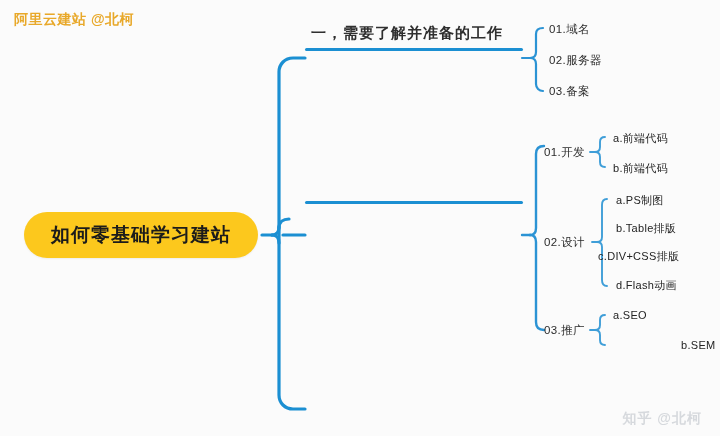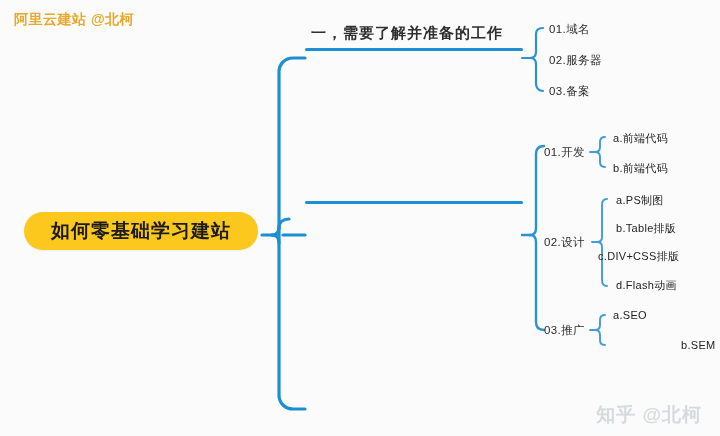--- a/index.html
+++ b/index.html
@@ -12,31 +12,31 @@
   #canvas{position:relative;width:720px;height:436px;background:#fbfbfb;}
 
   
   .wm-top{
     position:absolute;left:14px;top:11px;
     font-size:14px;font-weight:700;color:#e8a829;
     letter-spacing:.5px;white-space:nowrap;
   }
   .wm-bottom{
     position:absolute;right:18px;bottom:8px;
-    font-size:19px;font-weight:700;color:#d6d9dd;
+    font-size:14px;font-weight:700;color:#d6d9dd;
     letter-spacing:1px;white-space:nowrap;
   }
 
   
   #wires{position:absolute;left:0;top:0;width:720px;height:436px;}
 
   
   .root{
     position:absolute;left:24px;top:212px;
-    width:234px;height:38px;
+    width:234px;height:46px;
     background:#fcc81d;border-radius:23px;
     display:flex;align-items:center;justify-content:center;
     box-shadow:0 1px 2px rgba(0,0,0,.06);
   }
   .root span{
     font-size:19px;font-weight:700;color:#1b1b1b;
     letter-spacing:1px;white-space:nowrap;
   }
 
   

